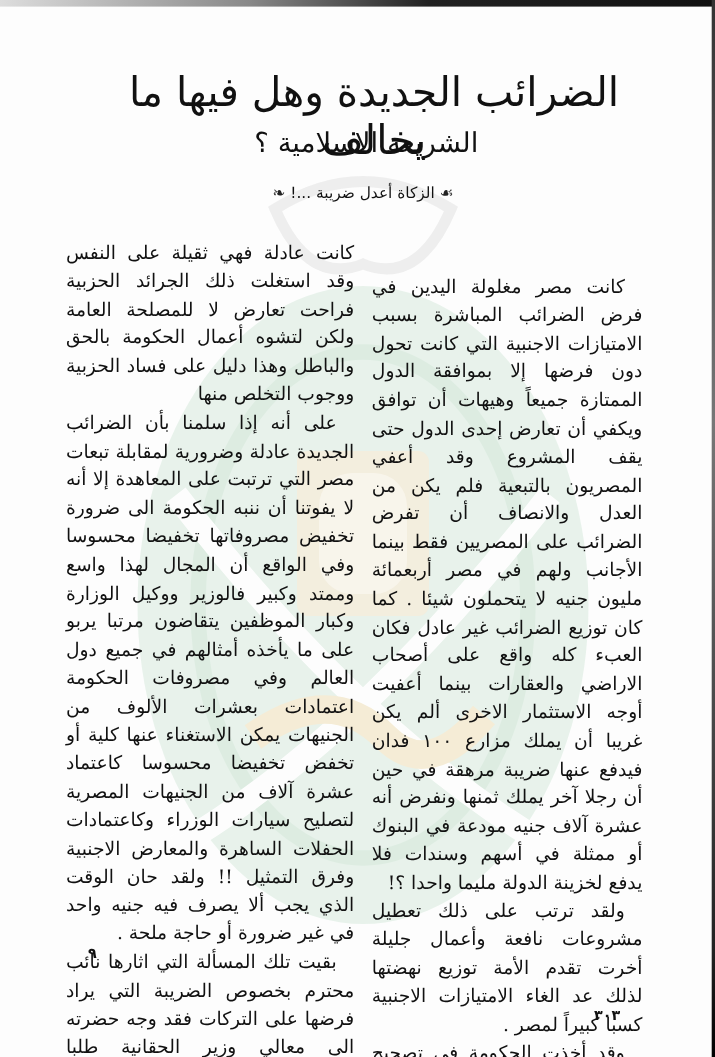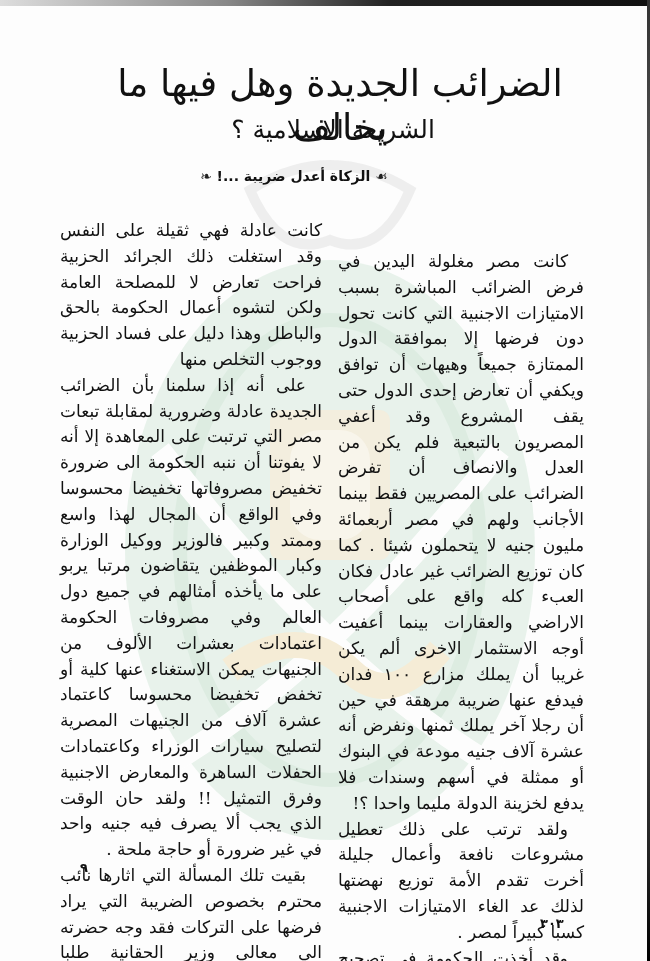--- a/index.html
+++ b/index.html
@@ -26,21 +26,21 @@
     text-align: center; direction: rtl;
     font-family: "DejaVu Serif", serif; font-size: 37px; line-height: 44px;
   }
   .subtitle {
     position: absolute; left: 93px; top: 112px; width: 480px;
     text-align: center; direction: rtl;
     font-family: "DejaVu Serif", serif; font-size: 25px; line-height: 36px;
   }
   .section-heading {
     position: absolute; left: 200px; top: 166px; width: 260px;
-    text-align: left; direction: rtl; font-size: 14px; line-height: 20px; font-weight: bold;
+    text-align: center; direction: rtl; font-size: 14px; line-height: 20px;
   }
   .section-heading .orn { color: #222; font-size: 14px; }
   .col {
     position: absolute; top: 218px; direction: rtl; text-align: justify;
     font-family: "DejaVu Serif", serif; font-size: 17px; line-height: 25.8px;
   }
   .col-right { left: 338px; width: 246px; margin-top: 31px; }
   .col-left { left: 60px; width: 262px; }
   .col p { margin: 0; text-indent: 16px; }
   .page-number {

